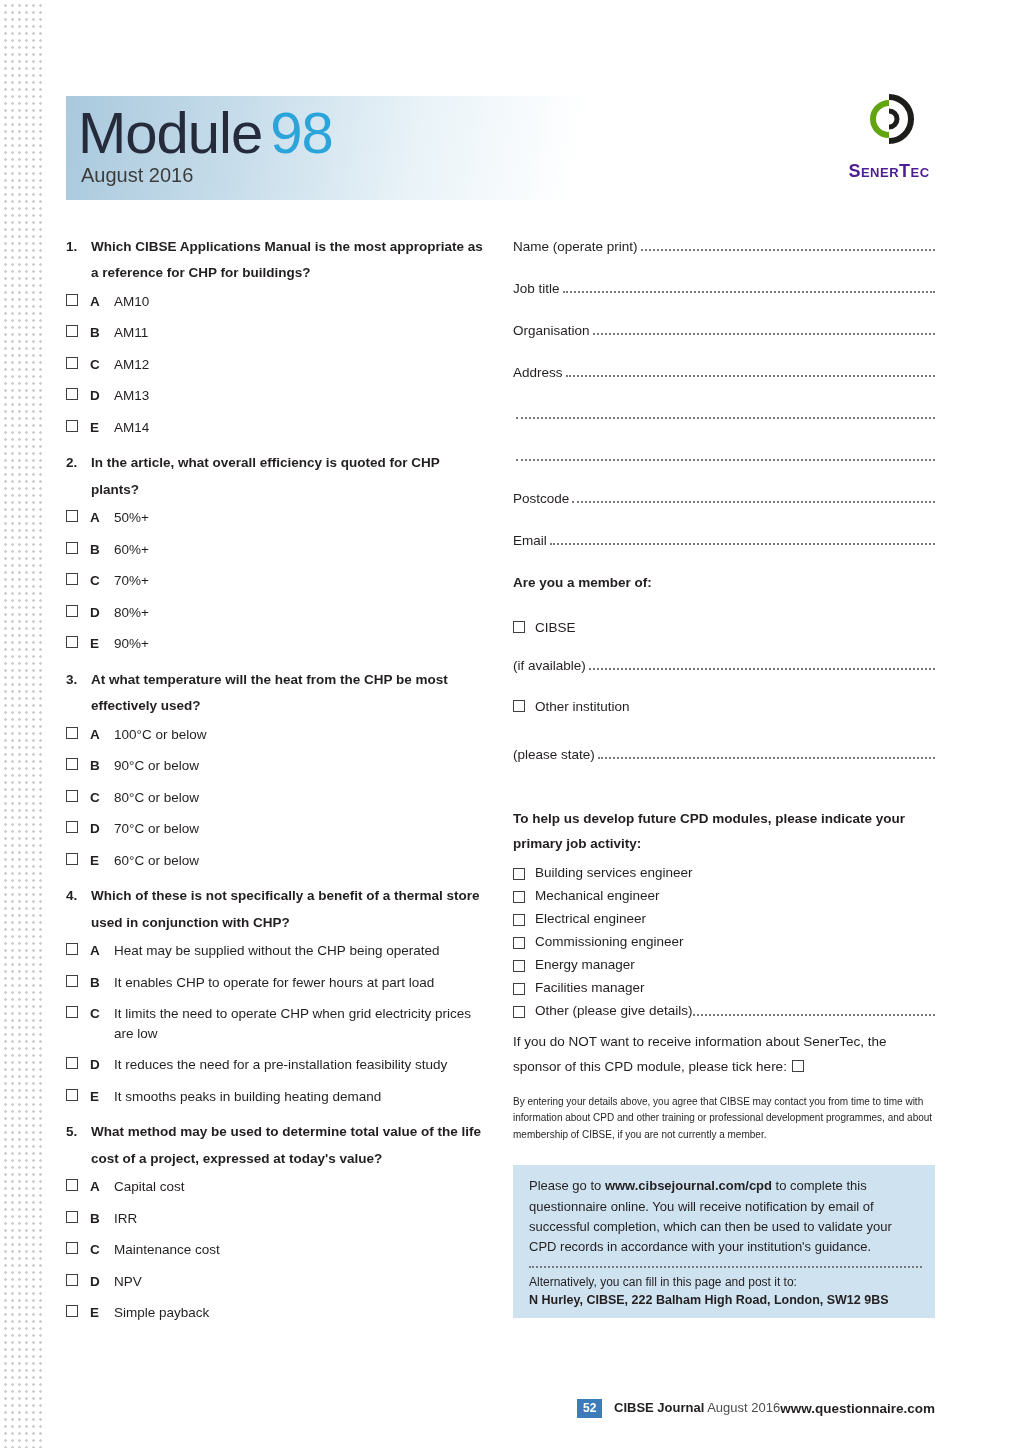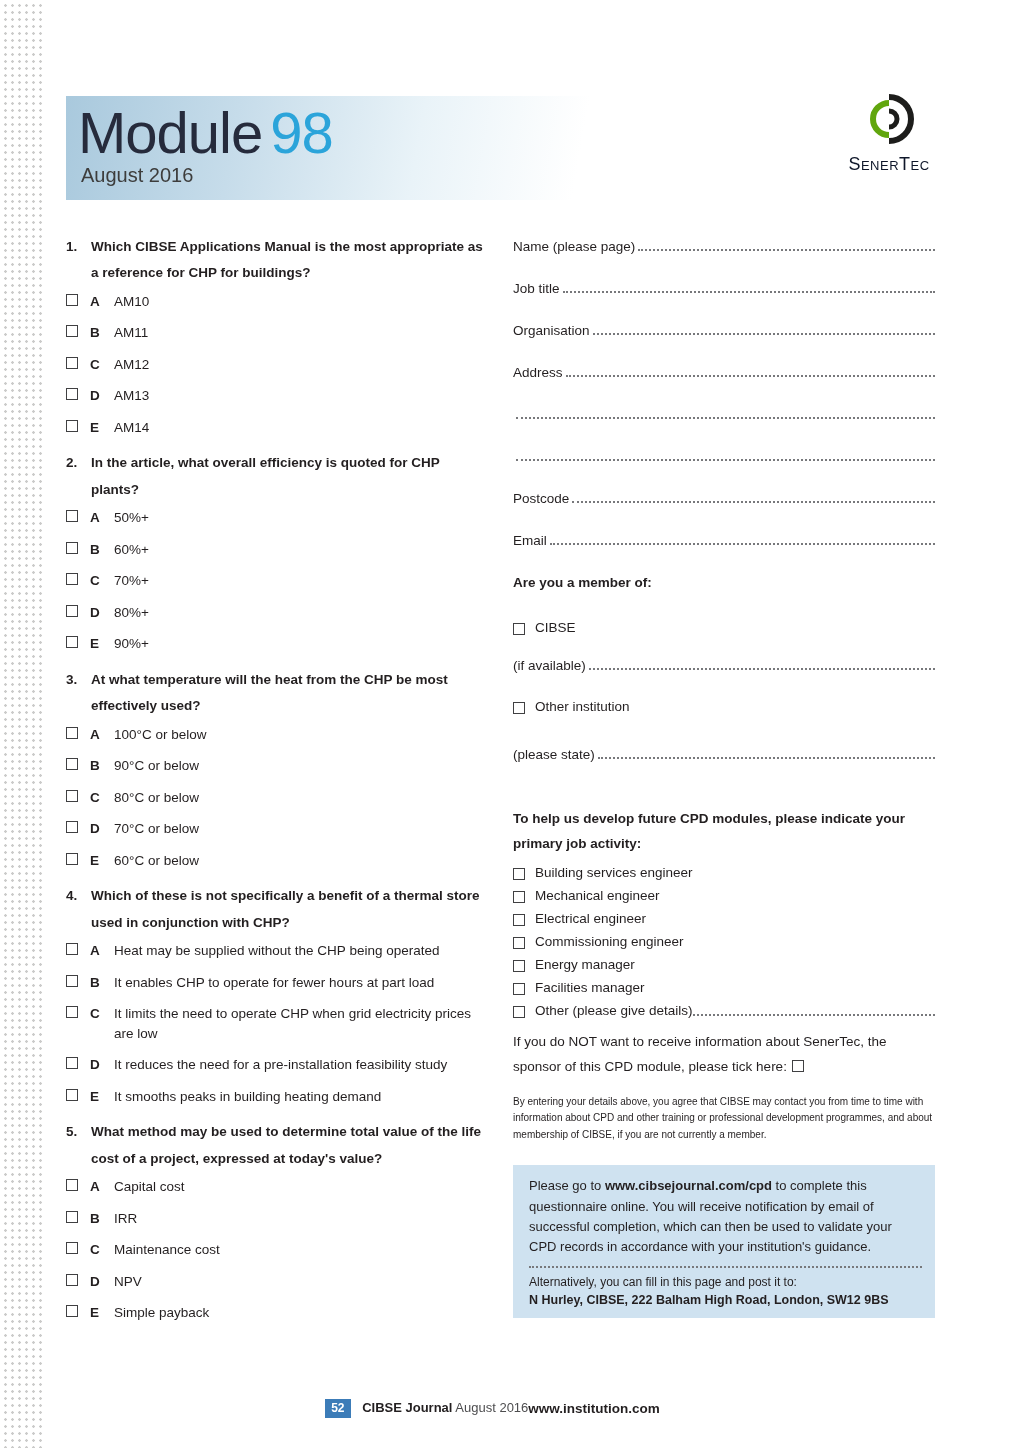--- a/index.html
+++ b/index.html
@@ -12,21 +12,21 @@
 
   
   .header{position:relative;margin-top:96px;height:104px}
   .banner{position:absolute;left:0;top:0;width:528px;height:104px;
     background:linear-gradient(100deg,#a9c9dd 0%,#c6dcea 32%,#e9f3f8 66%,#ffffff 96%);
     padding:6px 0 0 12px;box-sizing:border-box}
   .module-line{font-size:58px;line-height:1.06;letter-spacing:-1px;color:#262b3c;font-weight:400;white-space:nowrap}
   .module-num{color:#2ba4da;margin-left:8px}
   .issue{font-size:20px;color:#3d3d3c;margin-left:3px;margin-top:1px}
   .logo{position:absolute;right:-4px;top:-4px;width:100px;text-align:center}
-  .logo-text{font-size:18px;font-weight:normal;font-variant:small-caps;letter-spacing:.5px;color:#0f172a;margin-top:4px}
+  .logo-text{font-size:18px;font-weight:bold;font-variant:small-caps;letter-spacing:.5px;color:#4c1d95;margin-top:11px}
 
   
   .cols{display:flex;margin-top:34px;align-items:flex-start}
   .col-left{width:424px;flex:none}
   .col-right{flex:1;margin-left:23px;min-width:0}
 
   
   .question{margin-bottom:13px}
   .q-head{display:flex;font-weight:bold;font-size:13.5px;line-height:1.95;margin-bottom:5px}
   .q-num{flex:none;width:25px}
@@ -37,39 +37,39 @@
   .opt-letter{flex:none;width:24px;margin-left:12px;font-weight:700}
   .opt-text{flex:1}
 
   
   .f-row{display:flex;align-items:flex-end;height:20px;margin-bottom:22px;font-size:13.5px}
   .f-label{white-space:nowrap;padding-right:3px}
   .leader{flex:1;border-bottom:2px dotted #77787b;margin-bottom:3px;min-width:30px}
   .r-heading{font-size:13.5px;font-weight:bold;line-height:1.9;margin:0}
   .mt12{margin-top:12px}.mt24{margin-top:24px}.mt18{margin-top:18px}
   .mt26{margin-top:26px}.mt28{margin-top:28px}.mt44{margin-top:44px}
-  .chk-row{display:flex;align-items:flex-end;font-size:13.5px}
+  .chk-row{display:flex;align-items:center;font-size:13.5px}
   .chk-row .cb{margin-right:10px}
   .plain{font-size:13.5px;margin:10px 0 0}
   .act-row{display:flex;align-items:flex-end;font-size:13.5px;height:18px;margin-top:5px}
   .act-row .cb{margin-right:10px}
   .act-row .leader{margin-bottom:2px}
   .optout{font-size:13.5px;line-height:1.85;margin:12px 0 0}
   .cb-inline{display:inline-block;width:12px;height:12px;border:1.3px solid #404042;vertical-align:-1px;margin-left:5px;box-sizing:border-box}
   .legal{font-size:10px;line-height:1.65;margin:14px 0 0;color:#231f20}
 
   
   .cta{background:#cfe2f0;margin-top:22px;padding:11px 13px 11px 16px}
   .cta-main{font-size:13px;line-height:1.55;margin:0}
   .dotline{border-top:2px dotted #77787b;margin:9px 0 7px}
   .cta-alt{font-size:12px;margin:0}
   .cta-addr{font-size:12.5px;font-weight:bold;margin:4px 0 0}
 
   
-  .footer{position:absolute;left:50px;right:89px;bottom:30px;display:flex;justify-content:center;align-items:center;font-size:13px}
+  .footer{position:absolute;left:50px;right:89px;bottom:30px;display:flex;justify-content:flex-end;align-items:center;font-size:13px}
   .pageno{display:inline-block;background:#3c7cb8;color:#fff;font-weight:bold;padding:2px 6px 3px;font-size:12px;margin-right:8px}
   .muted{color:#4d4d4f;font-weight:normal}
   .foot-right b{font-size:13.5px}
 </style>
 </head>
 <body>
 
 <div class="page">
   <div class="dot-strip"></div>
 
@@ -254,21 +254,21 @@
             <span class="opt-letter">E</span>
             <span class="opt-text">Simple payback</span>
           </div>
         </div>
 
       </section>
 
       <section class="col-right">
 
         <div class="f-row">
-          <span class="f-label">Name (please page)</span>
+          <span class="f-label">Name (operate print)</span>
           <span class="leader"></span>
         </div>
         <div class="f-row">
           <span class="f-label">Job title</span>
           <span class="leader"></span>
         </div>
         <div class="f-row">
           <span class="f-label">Organisation</span>
           <span class="leader"></span>
         </div>
@@ -366,16 +366,16 @@
     </div>
   </div>
 
   <footer class="footer">
     <div class="foot-left">
       <span class="pageno">52</span>
       <b>CIBSE Journal</b>
       <span class="muted">August 2016</span>
     </div>
     <div class="foot-right">
-      <b>www.institution.com</b>
+      <b>www.questionnaire.com</b>
     </div>
   </footer>
 </div>
 
 </body></html>

